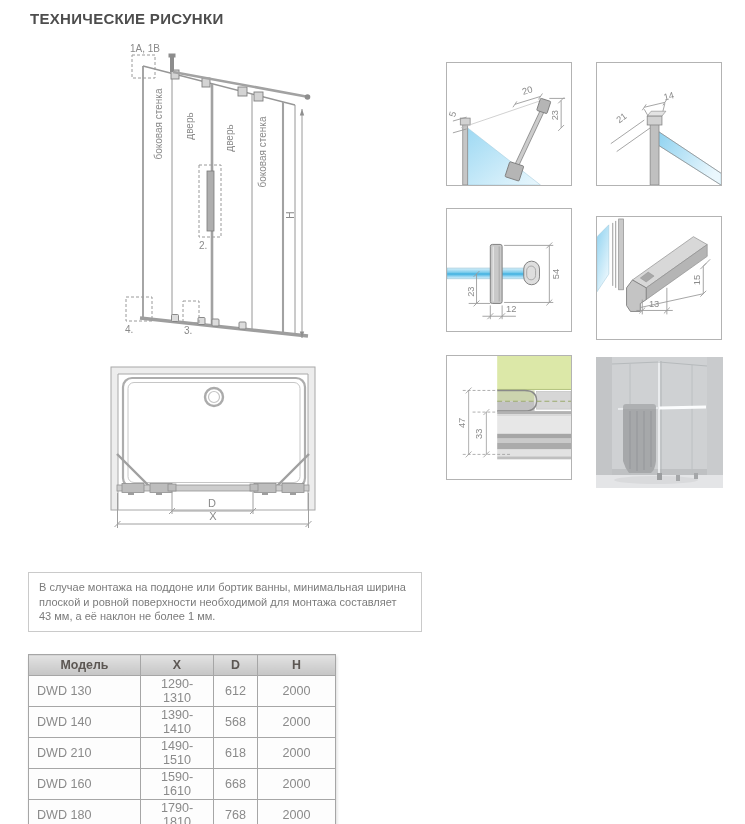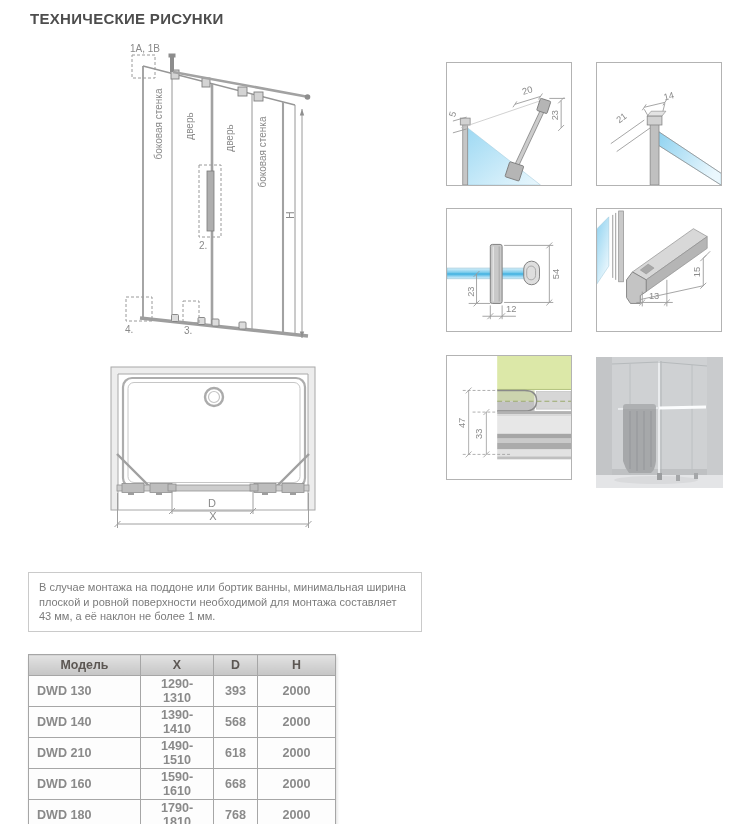--- a/index.html
+++ b/index.html
@@ -10,21 +10,21 @@
     color:#4d4d4d;letter-spacing:.3px;margin:0;}
   .detail-label{position:absolute;font-size:11px;color:#8a8a8a;line-height:12px;margin-top:48px;}
   .detail-box{position:absolute;width:126px;height:124px;background:#fff;
     border:1px solid #b3b3b3;box-sizing:border-box;overflow:hidden;}
   .photo-box{position:absolute;width:127px;height:131px;overflow:hidden;}
   svg text{font-family:"Liberation Sans",sans-serif;fill:#8a8a8a;}
   .note{position:absolute;left:28px;top:572px;width:372px;border:1px solid #cacaca;
     padding:7px 10px;font-size:11px;line-height:1.34;color:#7b7b7b;background:#fff;}
   .spec-table{position:absolute;left:28px;top:654px;border-collapse:collapse;
     box-shadow:1px 2px 3px rgba(0,0,0,.14);background:#fdfdfd;}
-  .spec-table th,.spec-table td{border:1px solid #a6a6a6;font-weight:bold;}
+  .spec-table th,.spec-table td{border:1px solid #a6a6a6;font-weight:normal;}
   .spec-table th{background:linear-gradient(#e2e2e2,#c5c5c5);color:#5c5753;
     font-size:12.4px;font-weight:bold;padding:3px 8px;text-align:center;}
   .spec-table th.c-model{text-align:center;width:95px;}
   .spec-table th.c-x{width:56px;}
   .spec-table th.c-d{width:27px;}
   .spec-table th.c-h{width:61px;}
   .spec-table td{color:#8a8a8a;font-size:12.6px;padding:1px 8px;text-align:center;height:15px;}
   .spec-table td.c-model{text-align:left;}
 </style>
 </head>
@@ -242,21 +242,21 @@
         <line x1="41" y1="112" x2="47" y2="106"></line>
           <line x1="53" y1="112" x2="59" y2="106"></line>
       </g>
       <text x="24" y="87" font-size="9.5" text-anchor="middle" transform="rotate(-90 24 84)">23</text>
       <text x="111" y="69" font-size="9.5" text-anchor="middle" transform="rotate(-90 111 66)">54</text>
       <text x="60" y="105" font-size="9.5" text-anchor="start">12</text>
     </svg>
   </div>
 
   <div class="detail-label" style="left:596px;top:190px">3.</div>
-  <div class="detail-box" style="left:596px;top:208px">
+  <div class="detail-box" style="left:596px;top:216px">
     <svg width="124" height="122" viewBox="0 0 126 124">
       <defs>
         <linearGradient id="g3" x1="0" y1="0" x2="0.6" y2="1">
           <stop offset="0" stop-color="#8fd2f0"></stop>
             <stop offset="1" stop-color="#eaf7fd"></stop>
         </linearGradient>
       </defs>
       <polygon points="0,20 12,8 12,58 0,76" fill="url(#g3)" stroke="#9ec8da" stroke-width="0.5"></polygon>
       <g>
         <line x1="16" y1="6" x2="16" y2="70" stroke="#9a9a9a" stroke-width="1"></line>
@@ -366,21 +366,21 @@
         <th class="c-model">Модель</th>
         <th class="c-x">X</th>
         <th class="c-d">D</th>
         <th class="c-h">H</th>
       </tr>
     </thead>
     <tbody>
       <tr>
         <td class="c-model">DWD 130</td>
         <td>1290-1310</td>
-        <td>393</td>
+        <td>612</td>
         <td>2000</td>
       </tr>
       <tr>
         <td class="c-model">DWD 140</td>
         <td>1390-1410</td>
         <td>568</td>
         <td>2000</td>
       </tr>
       <tr>
         <td class="c-model">DWD 210</td>

